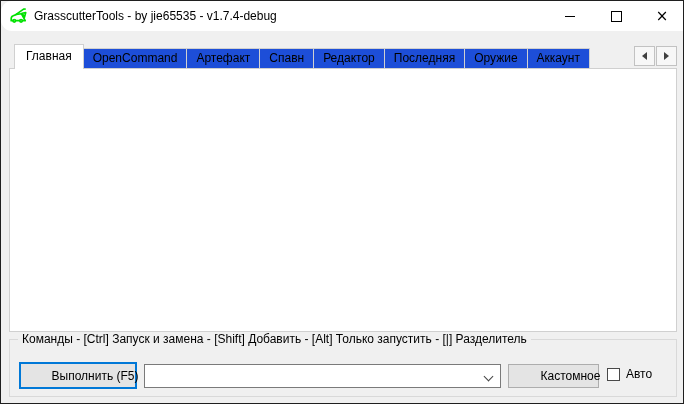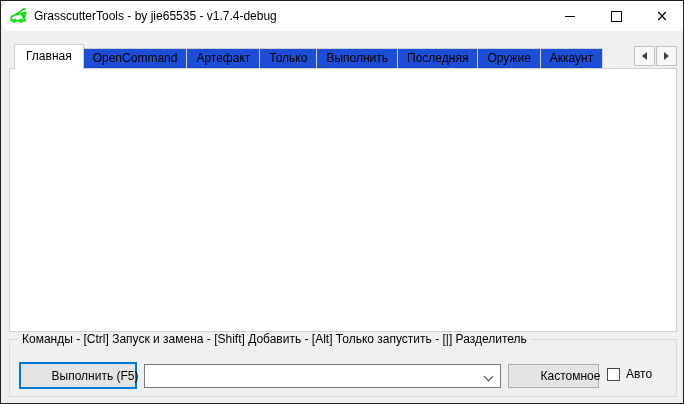--- a/index.html
+++ b/index.html
@@ -80,22 +80,22 @@
       </div>
     <div class="caption-btn cap-close">
         <span class="glyph-close">×</span>
       </div>
   </div>
 
   <div class="tabs-row">
     <div class="tab active">Главная</div>
     <div class="tab">OpenCommand</div>
     <div class="tab">Артефакт</div>
-    <div class="tab">Только</div>
-    <div class="tab">Выполнить</div>
+    <div class="tab">Спавн</div>
+    <div class="tab">Редактор</div>
     <div class="tab">Последняя</div>
     <div class="tab">Оружие</div>
     <div class="tab">Аккаунт</div>
   </div>
   <div class="tab-scroll">
     <div class="tscroll-btn">
         <span class="arr-left"></span>
       </div>
     <div class="tscroll-btn">
         <span class="arr-right"></span>

